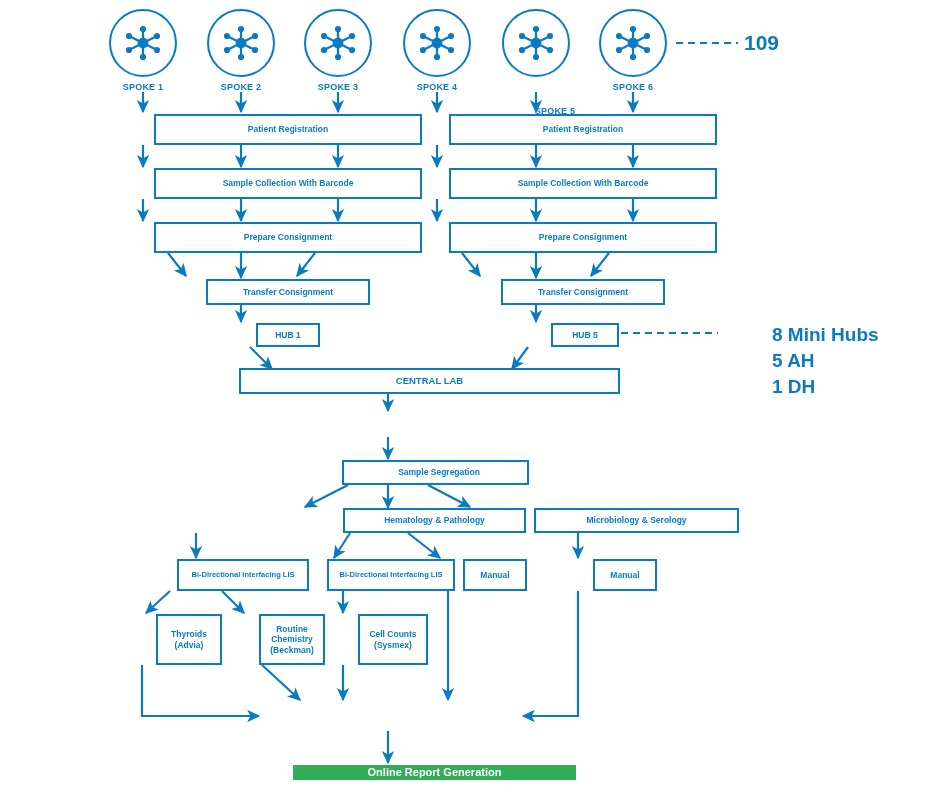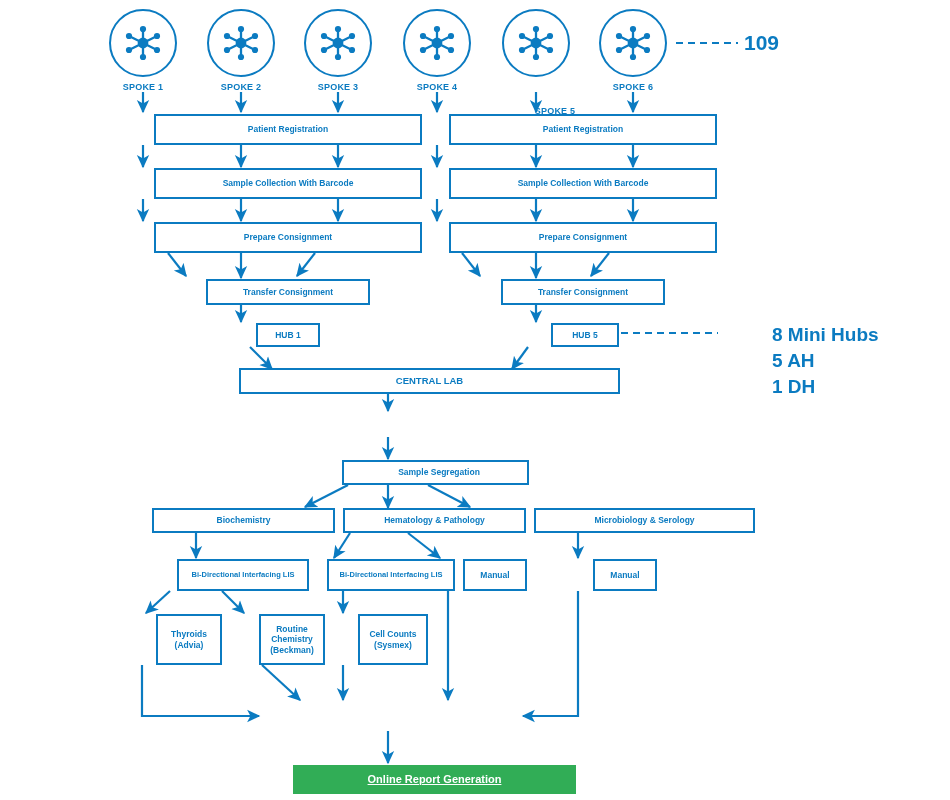--- a/index.html
+++ b/index.html
@@ -250,38 +250,37 @@
 
   <div class="node" style="left:402px;top:114px;width:268px;height:31px;font-size:8.5px;">Patient Registration</div>
   <div class="node" style="left:402px;top:168px;width:268px;height:31px;font-size:8.5px;">Sample Collection With Barcode</div>
   <div class="node" style="left:402px;top:222px;width:268px;height:31px;font-size:8.5px;">Prepare Consignment</div>
   <div class="node" style="left:454px;top:279px;width:164px;height:26px;font-size:8.5px;">Transfer Consignment</div>
   <div class="node" style="left:504px;top:323px;width:68px;height:24px;font-size:8.5px;">HUB 5</div>
 
   <div class="node" style="left:192px;top:368px;width:381px;height:26px;font-size:9.5px;">CENTRAL LAB</div>
   <div class="node" style="left:295px;top:460px;width:187px;height:25px;font-size:8.5px;padding-left:7px;">Sample Segregation</div>
 
-  <div class="node" style="left:105px;top:508px;width:183px;height:25px;font-size:8.5px;">Biochemistry</div>
   <div class="node" style="left:296px;top:508px;width:183px;height:25px;font-size:8.5px;">Hematology  &amp; Pathology</div>
-  <div class="node" style="left:487px;top:508px;width:221px;height:25px;font-size:8.5px;">Microbiology &amp; Serology</div>
+  <div class="node" style="left:487px;top:508px;width:205px;height:25px;font-size:8.5px;">Microbiology &amp; Serology</div>
 
   <div class="node" style="left:130px;top:559px;width:132px;height:32px;font-size:7.5px;padding:0 3px;">Bi-Directional Interfacing LIS</div>
   <div class="node" style="left:280px;top:559px;width:128px;height:32px;font-size:7.5px;padding:0 3px;">Bi-Directional Interfacing LIS</div>
   <div class="node" style="left:416px;top:559px;width:64px;height:32px;font-size:8.5px;">Manual</div>
   <div class="node" style="left:546px;top:559px;width:64px;height:32px;font-size:8.5px;">Manual</div>
 
   <div class="node" style="left:109px;top:614px;width:66px;height:51px;font-size:8.5px;white-space:pre-line;">Thyroids
 (Advia)</div>
   <div class="node" style="left:212px;top:614px;width:66px;height:51px;font-size:8.5px;white-space:pre-line;">Routine
 Chemistry
 (Beckman)</div>
   <div class="node" style="left:311px;top:614px;width:70px;height:51px;font-size:8.5px;white-space:pre-line;">Cell Counts
 (Sysmex)</div>
 
-  <div class="node filled-green" style="left:246px;top:765px;width:283px;height:29px;font-size:11px;text-decoration:underline;">Online Report Generation</div>
+  <div class="node filled-green" style="left:246px;top:765px;width:283px;height:15px;font-size:11px;">Online Report Generation</div>
 
   <div class="annot annot-109" style="left:744px;top:31px;">109</div>
 
   <div class="annot annot-hubs" style="left:724px;top:322px;">8 Mini Hubs</div>
   <div class="annot annot-hubs" style="left:724px;top:348px;">5 AH</div>
   <div class="annot annot-hubs" style="left:724px;top:374px;">1 DH</div>
 
 </div>
 
 </body></html>

